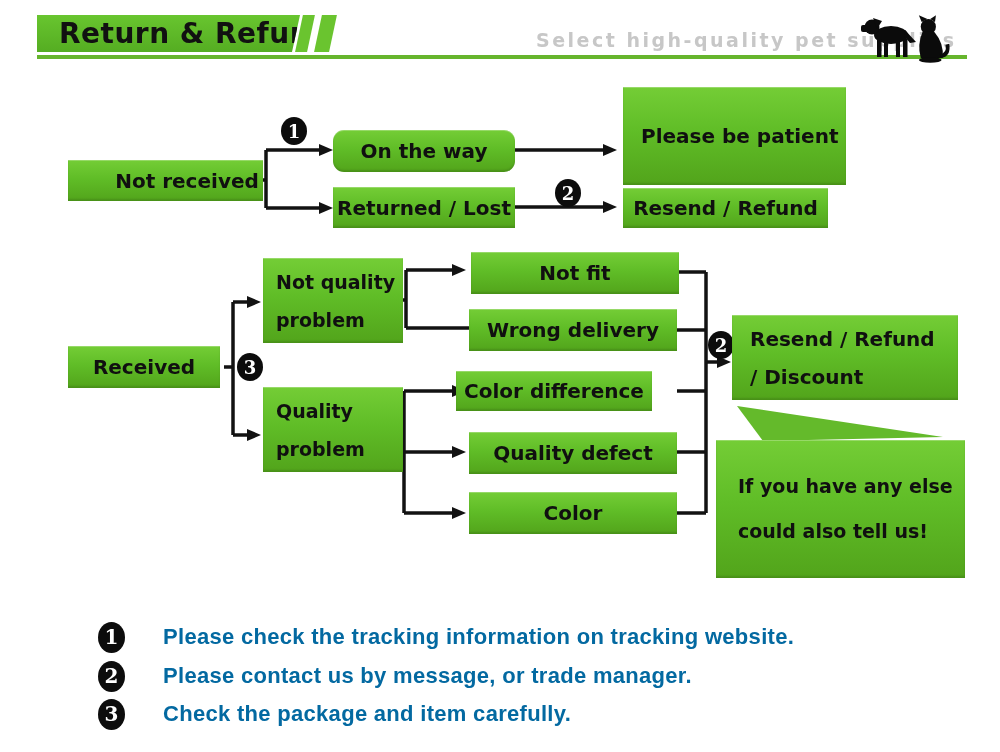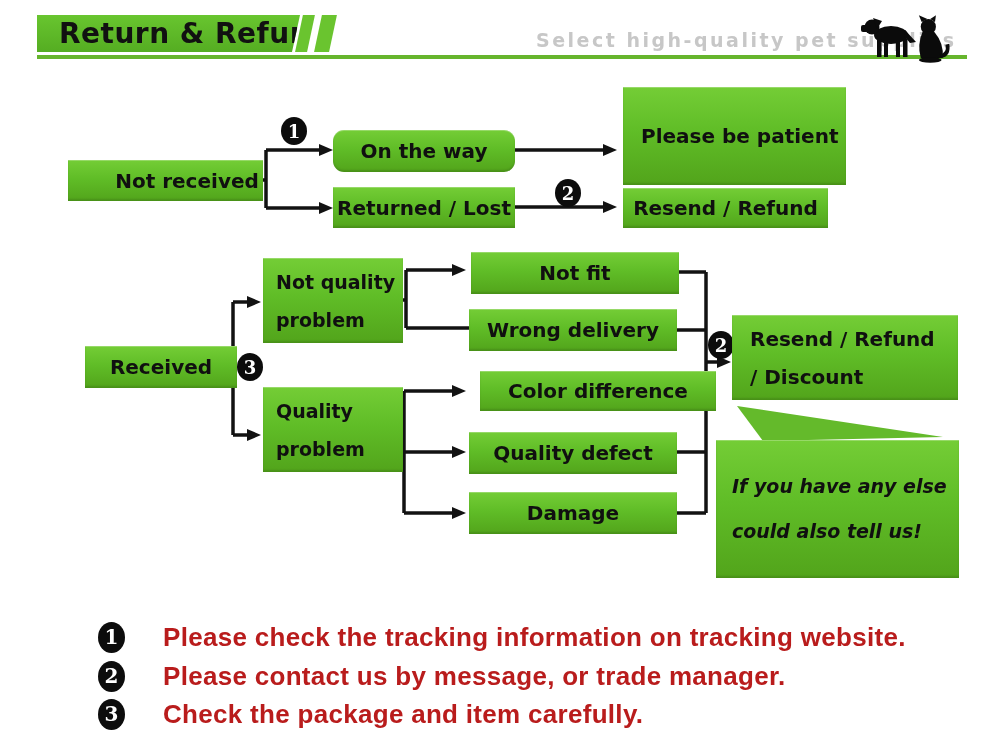--- a/index.html
+++ b/index.html
@@ -29,52 +29,52 @@
         box-shadow:inset 0 1px 0 rgba(255,255,255,.25), inset 0 -2px 2px rgba(0,0,0,.12);}
   .ctr{display:flex;align-items:center;justify-content:center;text-align:center;}
   .lines{display:flex;flex-direction:column;justify-content:center;}
   .lines span{display:block;}
 
   .b-not-received{left:68px;top:160px;width:152px;height:41px;padding-left:43px;}
   .b-on-the-way{left:333px;top:130px;width:182px;height:42px;border-radius:11px;}
   .b-returned-lost{left:333px;top:187px;width:182px;height:41px;text-align:center;}
   .b-please-wait{left:623px;top:87px;width:205px;height:98px;font-size:20px;padding-left:18px;line-height:37px;}
   .b-resend-refund{left:623px;top:188px;width:205px;height:40px;}
-  .b-received{left:85px;top:346px;width:152px;height:42px;}
+  .b-received{left:68px;top:346px;width:152px;height:42px;}
   .b-not-quality{left:263px;top:258px;width:127px;height:85px;font-size:19px;padding-left:13px;line-height:38px;}
   .b-quality{left:263px;top:387px;width:127px;height:85px;font-size:19px;padding-left:13px;line-height:38px;}
   .b-not-fit{left:448px;top:252px;width:208px;height:42px;margin-left:23px;}
   .b-wrong-delivery{left:469px;top:309px;width:208px;height:42px;}
-  .b-color-diff{left:480px;top:371px;width:236px;height:40px;}
+  .b-color-diff{left:456px;top:371px;width:196px;height:40px;}
   .b-quality-defect{left:469px;top:432px;width:208px;height:42px;}
   .b-damage{left:469px;top:492px;width:208px;height:42px;}
   .b-resend-discount{left:732px;top:315px;width:208px;height:85px;padding-left:18px;line-height:38px;}
-  .b-bubble{left:716px;top:440px;width:227px;height:138px;font-size:19px;font-style:italic;
-            padding-left:16px;line-height:45px;}
+  .b-bubble{left:716px;top:440px;width:227px;height:138px;font-size:19px;
+            padding-left:22px;line-height:45px;}
 
   
   .num{position:absolute;width:26px;height:28px;background:#0c0c0c;border-radius:50%;
        color:#fff;font-family:"DejaVu Serif",serif;font-weight:bold;font-size:18px;
        display:flex;align-items:center;justify-content:center;}
   .n1{left:281px;top:117px;}
   .n2a{left:555px;top:179px;}
   .n3{left:237px;top:353px;}
   .n2b{left:708px;top:331px;}
 
   
   .connectors{position:absolute;left:0;top:0;width:1000px;height:752px;pointer-events:none;}
 
   
   .note{position:absolute;left:98px;display:flex;align-items:center;gap:38px;height:32px;}
   .note-1{top:621px;} .note-2{top:660px;} .note-3{top:698px;}
   .bignum{width:27px;height:31px;background:#0c0c0c;border-radius:50%;color:#fff;
           font-family:"DejaVu Serif",serif;font-weight:bold;font-size:20px;flex:0 0 auto;
           display:flex;align-items:center;justify-content:center;}
-  .note-text{font-family:"Liberation Sans",sans-serif;font-weight:bold;font-size:26px;
-             color:#b91c1c;letter-spacing:0.3px;white-space:nowrap;}
+  .note-text{font-family:"Liberation Sans",sans-serif;font-weight:bold;font-size:22px;
+             color:#0369a1;letter-spacing:0.3px;white-space:nowrap;}
 </style>
 </head>
 <body>
 
 <div class="page">
 
   <div class="banner">
     <span class="banner-title">Return &amp; Refund</span>
   </div>
   <div class="stripe stripe-a"></div>
@@ -172,21 +172,21 @@
   </div>
   <div class="gbox lines b-quality">
     <span>Quality</span>
     <span>problem</span>
   </div>
 
   <div class="gbox ctr b-not-fit">Not fit</div>
   <div class="gbox ctr b-wrong-delivery">Wrong delivery</div>
   <div class="gbox ctr b-color-diff">Color difference</div>
   <div class="gbox ctr b-quality-defect">Quality defect</div>
-  <div class="gbox ctr b-damage">Damage</div>
+  <div class="gbox ctr b-damage">Color</div>
 
   <div class="gbox lines b-resend-discount">
     <span>Resend / Refund</span>
     <span>/ Discount</span>
   </div>
 
   <div class="gbox lines b-bubble">
     <span>If you have any else</span>
     <span>could also tell us!</span>
   </div>

